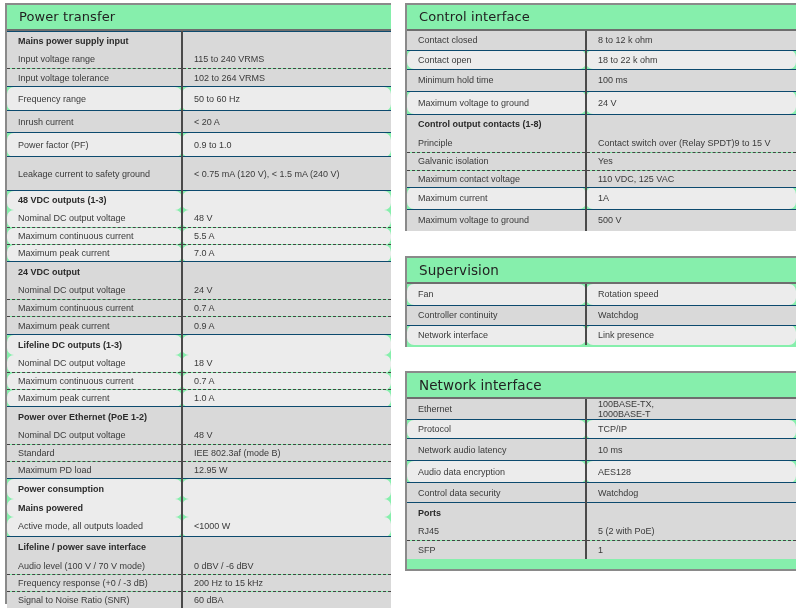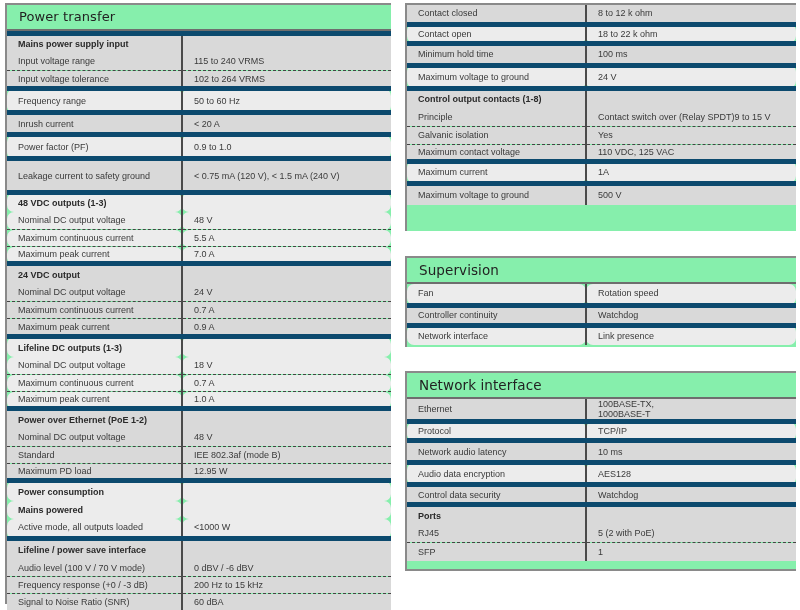--- a/index.html
+++ b/index.html
@@ -7,21 +7,21 @@
          font-family: "Liberation Sans", sans-serif; color: #333; }
   .panel { position: absolute; border-left: 2px solid #8a8a8a; border-top: 2px solid #8a8a8a; box-sizing: border-box; background: #86efac; }
   .panel-title { height: 24px; line-height: 24px; padding-left: 12px; font-size: 13px; color: #222;
                  border-bottom: 2px solid #6e6e6e; font-family: "DejaVu Sans", sans-serif; letter-spacing: 0.1px; }
   .panel-title.big { font-size: 13.5px; }
   table { border-collapse: collapse; width: 100%; table-layout: fixed; }
   td { font-size: 9px; padding: 0 0 0 11px; vertical-align: middle; color: #3a3a3a; white-space: nowrap; overflow: hidden; }
   td.k { border-right: 2px solid #4a4a4a; }
   tr.dark td { background: #d9d9d9; }
   tr.light td { background: #ececec; border-radius: 7px; }
-  tr.solid td { border-top: 5px solid #0c4a6e; margin-top: 28px; }
+  tr.solid td { border-top: 1px solid #0c4a6e; margin-top: 28px; }
   tr.dash td { border-top: 1px dashed #444; }
   tr.grp td.k { font-weight: bold; color: #2a2a2a; }
   .bottom { border-bottom: 2px solid #8a8a8a; }
 </style>
 </head>
 <body>
 
 <div class="panel bottom" style="left:5px; top:3px; width:386px; height:601px;">
   <div class="panel-title">Power transfer</div>
   <table>
@@ -155,20 +155,21 @@
     </tr>
     <tr class="dark dash" style="height:16px">
       <td class="k">Signal to Noise Ratio (SNR)</td>
       <td>60 dBA</td>
     </tr>
   </tbody>
     </table>
 </div>
 
 <div class="panel" style="left:405px; top:3px; width:391px; height:228px;">
+  <div class="panel-title">Control interface</div>
   <table>
     <colgroup>
         <col style="width:179px">
         <col>
       </colgroup>
     <tbody>
         <tr class="dark" style="height:19px">
       <td class="k">Contact closed</td>
       <td>8 to 12 k ohm</td>
     </tr>

